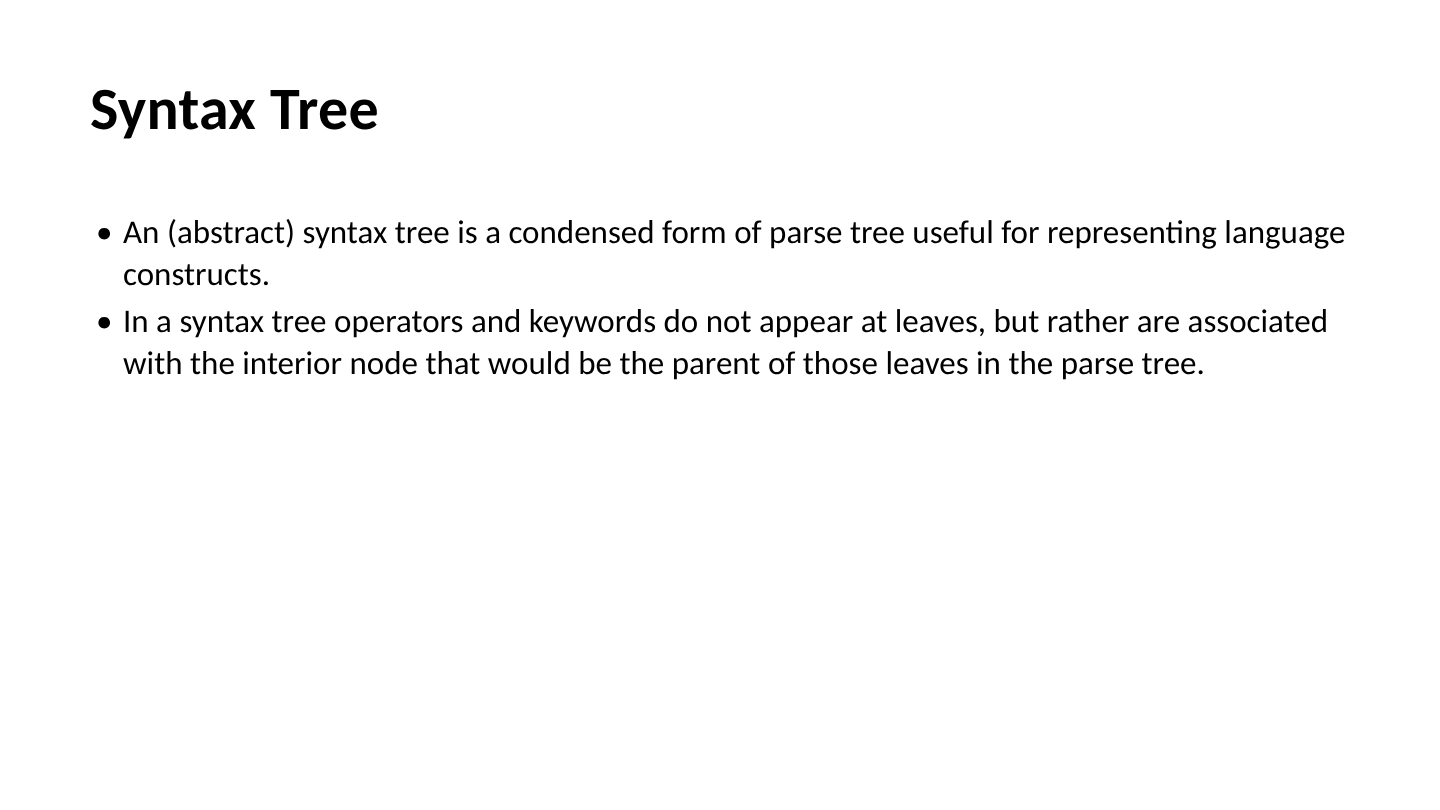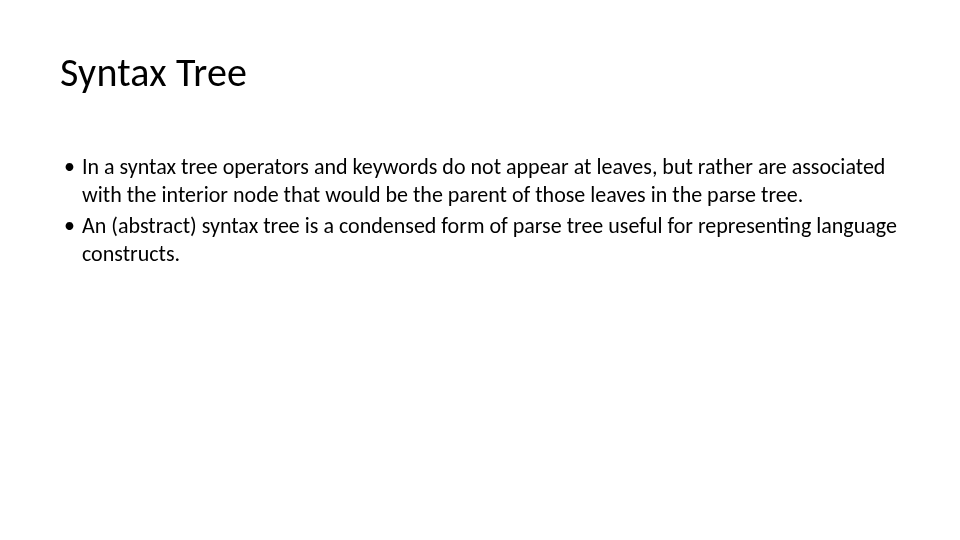--- a/index.html
+++ b/index.html
@@ -11,23 +11,23 @@
       width: 960px;
       height: 540px;
       background: #ffffff;
       font-family: Calibri, "Segoe UI", Arial, sans-serif;
       color: #000000;
       padding: 48px 60px 40px 60px;
       overflow: hidden;
     }
     .slide-title {
       font-size: 40px;
-      font-weight: 400;
+      font-weight: 700;
       color: #000000;
-      margin-bottom: 56px;
+      margin-bottom: 44px;
       letter-spacing: 0.2px;
     }
     .bullet-list {
       list-style: none;
       padding-left: 0;
     }
     .bullet-item {
       position: relative;
       padding-left: 22px;
       font-size: 22px;
@@ -42,15 +42,15 @@
       top: 0;
       font-size: 22px;
     }
   </style>
 </head>
 <body>
 
 <h1 class="slide-title">Syntax Tree</h1>
 
 <ul class="bullet-list">
+  <li class="bullet-item">An (abstract) syntax tree is a condensed form of parse tree useful for representing language constructs.</li>
   <li class="bullet-item">In a syntax tree operators and keywords do not appear at leaves, but rather are associated with the interior node that would be the parent of those leaves in the parse tree.</li>
-  <li class="bullet-item">An (abstract) syntax tree is a condensed form of parse tree useful for representing language constructs.</li>
 </ul>
 
 </body></html>

